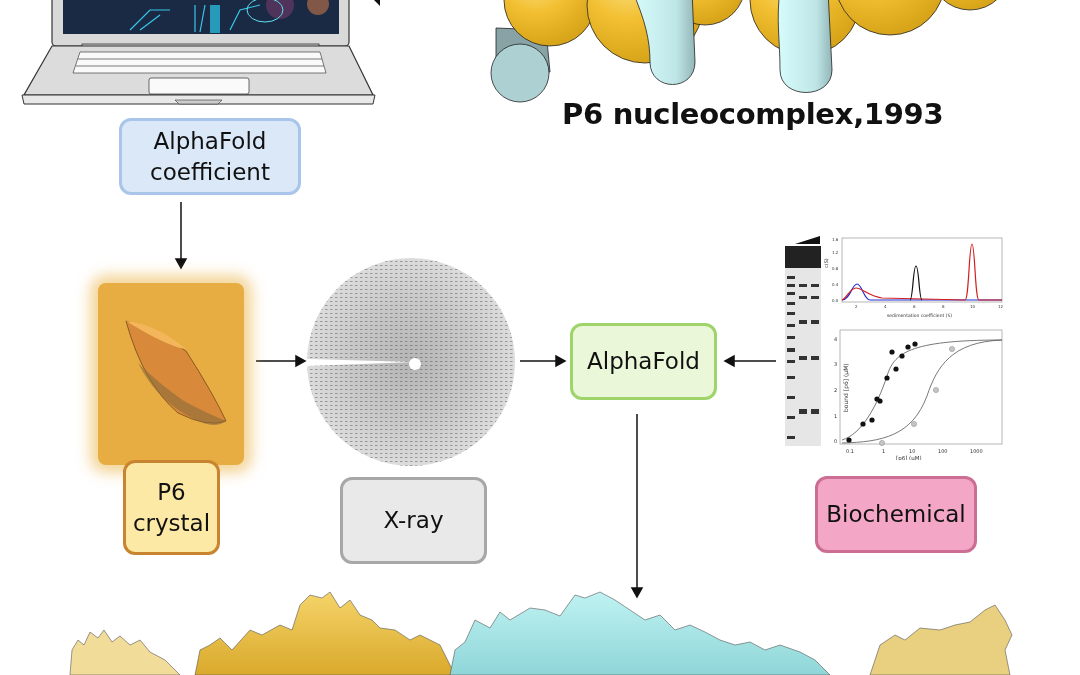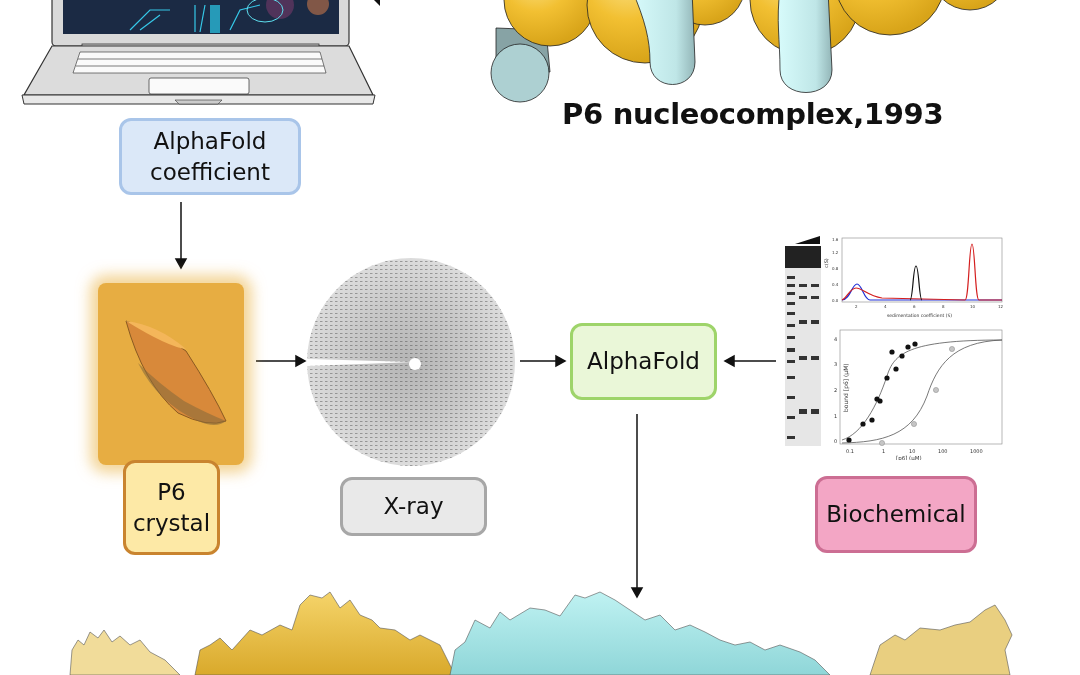--- a/index.html
+++ b/index.html
@@ -231,21 +231,21 @@
   </g>
 </svg>
 
 <div class="label-box" style="left:123px;top:460px;width:97px;height:95px;background:#fde9a6;border-color:#c9842f;">
   <div>
     <span>P6</span>
     <span>crystal</span>
   </div>
 </div>
 
-<div class="label-box" style="left:340px;top:477px;width:147px;height:59px;background:#e9e9e9;border-color:#a7a7a7;">
+<div class="label-box" style="left:340px;top:477px;width:147px;height:87px;background:#e9e9e9;border-color:#a7a7a7;">
   <div>
     <span>X-ray</span>
   </div>
 </div>
 
 <div class="label-box" style="left:815px;top:476px;width:162px;height:77px;background:#f3a6c5;border-color:#cc6e93;">
   <div>
     <span>Biochemical</span>
   </div>
 </div>

